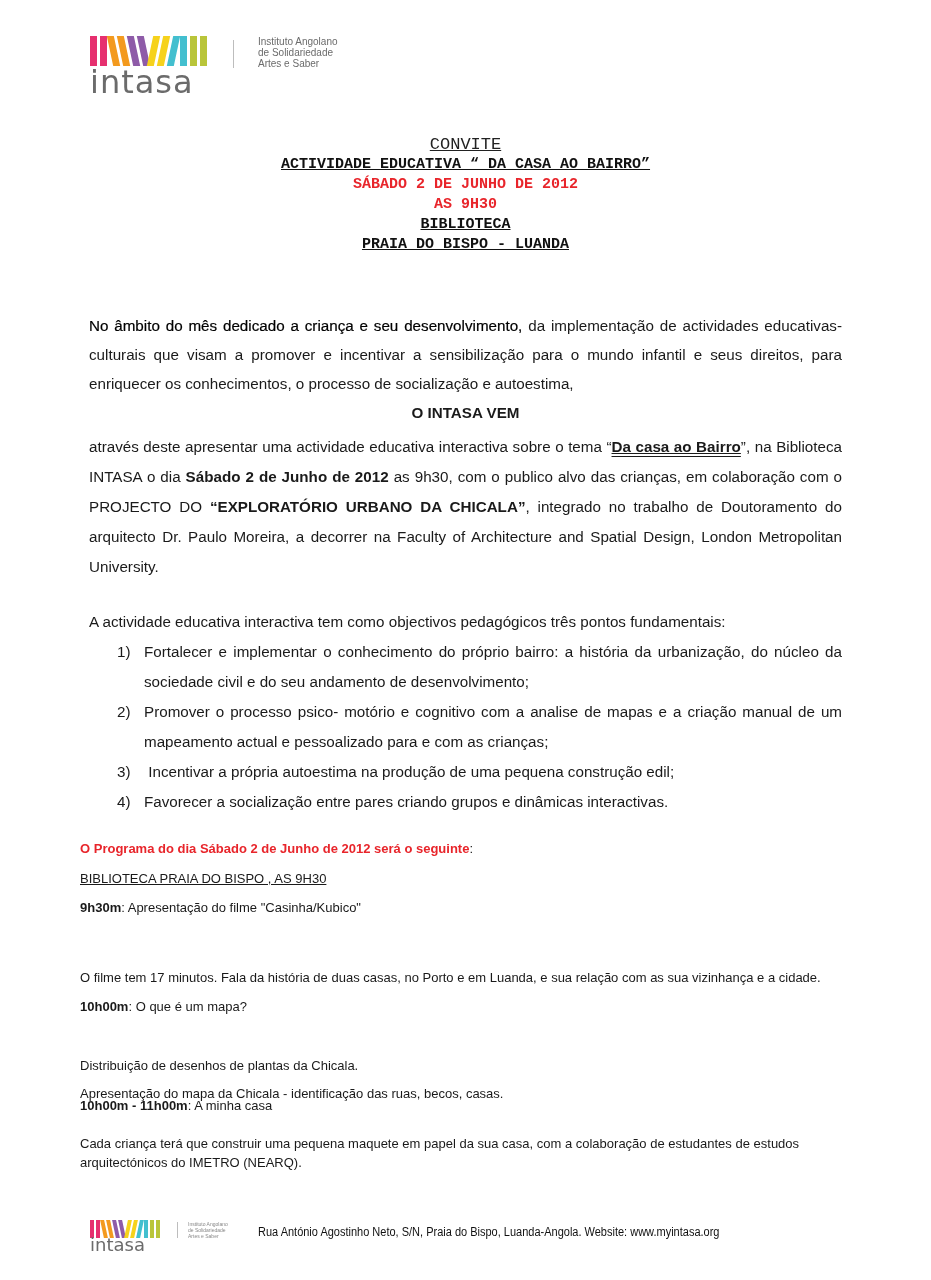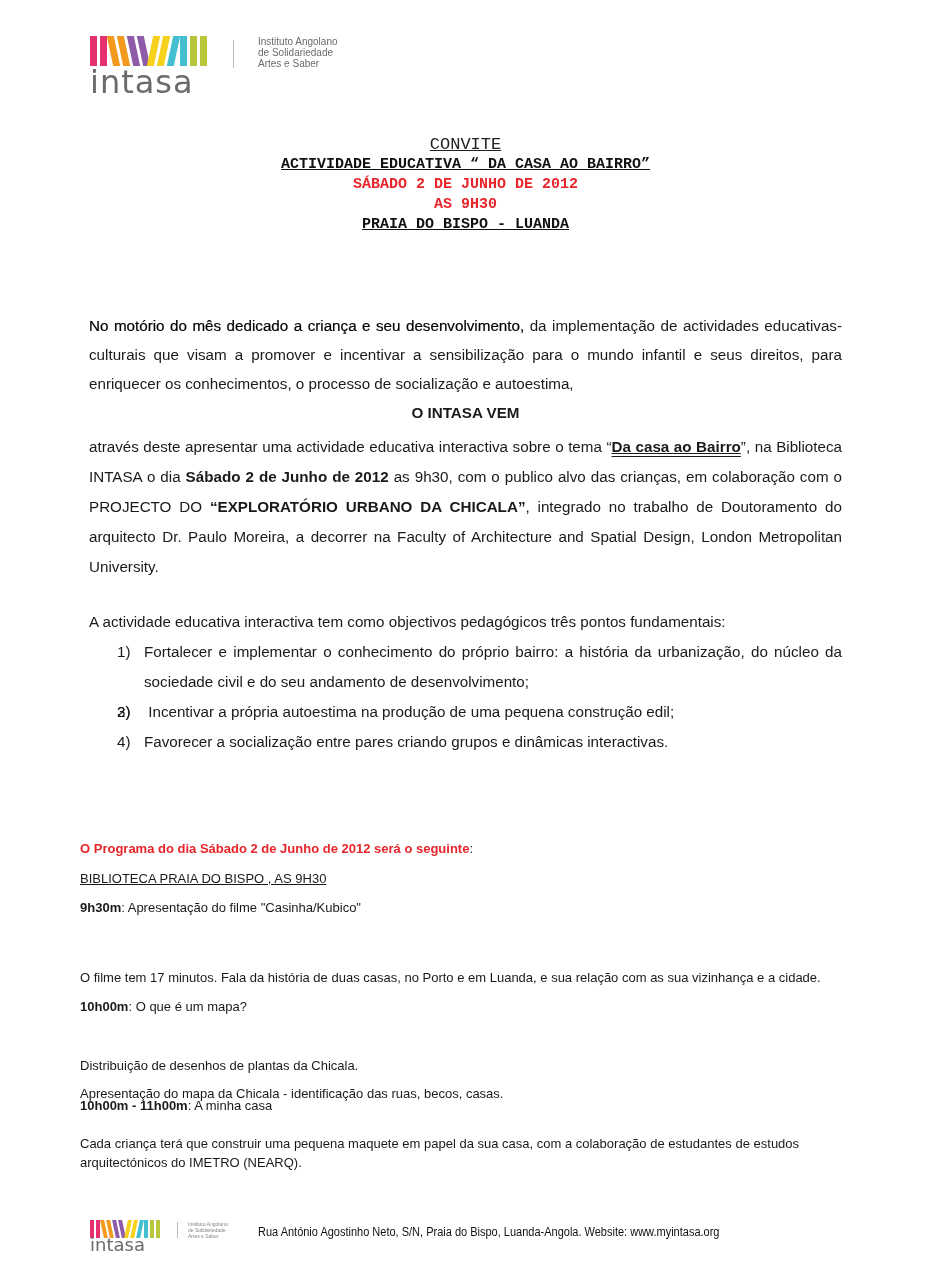--- a/index.html
+++ b/index.html
@@ -72,37 +72,38 @@
     <div>de Solidariedade</div>
     <div>Artes e Saber</div>
   </div>
 </div>
 
 <div class="title-block">
   <div class="t-convite">CONVITE</div>
   <div class="t-bold">ACTIVIDADE EDUCATIVA “ DA CASA AO BAIRRO”</div>
   <div class="t-red">SÁBADO 2 DE JUNHO DE 2012</div>
   <div class="t-red">AS 9H30</div>
+  <div class="t-bold t-ul">BIBLIOTECA</div>
   <div class="t-bold">PRAIA DO BISPO - LUANDA</div>
 </div>
 
 <div class="body p1">
-  <div><span class="b" style="font-weight:normal;color:#000;-webkit-text-stroke:0.2px #000;">No motório do mês dedicado a criança e seu desenvolvimento,</span><span> da implementação de actividades educativas-culturais que visam a promover e incentivar a sensibilização para o mundo infantil e seus direitos, para enriquecer os conhecimentos, o processo de socialização e autoestima,</span></div>
+  <div><span class="b" style="font-weight:normal;color:#000;-webkit-text-stroke:0.2px #000;">No âmbito do mês dedicado a criança e seu desenvolvimento,</span><span> da implementação de actividades educativas-culturais que visam a promover e incentivar a sensibilização para o mundo infantil e seus direitos, para enriquecer os conhecimentos, o processo de socialização e autoestima,</span></div>
   <div class="center">O INTASA VEM</div>
 </div>
 
 <div class="body p2">
   <span>através deste apresentar uma actividade educativa interactiva sobre o tema “</span><span class="dul">Da casa ao Bairro</span><span>”, na Biblioteca INTASA o dia </span><span class="b">Sábado 2 de Junho de 2012</span><span> as 9h30, com o publico alvo das crianças, em colaboração com o PROJECTO DO </span><span class="b">“</span><span class="b i">EXPLORATÓRIO URBANO DA CHICALA</span><span class="b">”</span><span>, integrado no trabalho de Doutoramento do arquitecto Dr. Paulo Moreira, a decorrer na Faculty of Architecture and Spatial Design, London Metropolitan University.</span>
 </div>
 
 <div class="body p3">
   <div>A actividade educativa interactiva tem como objectivos pedagógicos três pontos fundamentais:</div>
   <ol class="olist">
     <li><span class="num">1)</span><span>Fortalecer e implementar o conhecimento do próprio bairro: a história da urbanização, do núcleo da sociedade civil e do seu andamento de desenvolvimento;</span></li>
-    <li><span class="num">2)</span></li>
+    <li><span class="num">2)</span><span>Promover o processo psico- motório e cognitivo com a analise de mapas e a criação manual de um mapeamento actual e pessoalizado para e com as crianças;</span></li>
     <li><span class="num">3)</span><span>&nbsp;Incentivar a própria autoestima na produção de uma pequena construção edil;</span></li>
     <li><span class="num">4)</span><span>Favorecer a socialização entre pares criando grupos e dinâmicas interactivas.</span></li>
   </ol>
 </div>
 
 <div class="prog" style="top:839px;"><span class="prog-red">O Programa do dia Sábado 2 de Junho de 2012 será o seguinte</span><span>:</span></div>
 <div class="prog ul" style="top:869px;">BIBLIOTECA PRAIA DO BISPO , AS 9H30</div>
 
 <div class="prog" style="top:898px;"><span class="b">9h30m</span><span>: </span><span class="i">Apresentação do filme "Casinha/Kubico"</span></div>
 <div class="prog" style="top:937px;margin-top:31px;">O filme tem 17 minutos. Fala da história de duas casas, no Porto e em Luanda, e sua relação com as sua vizinhança e a cidade.</div>

